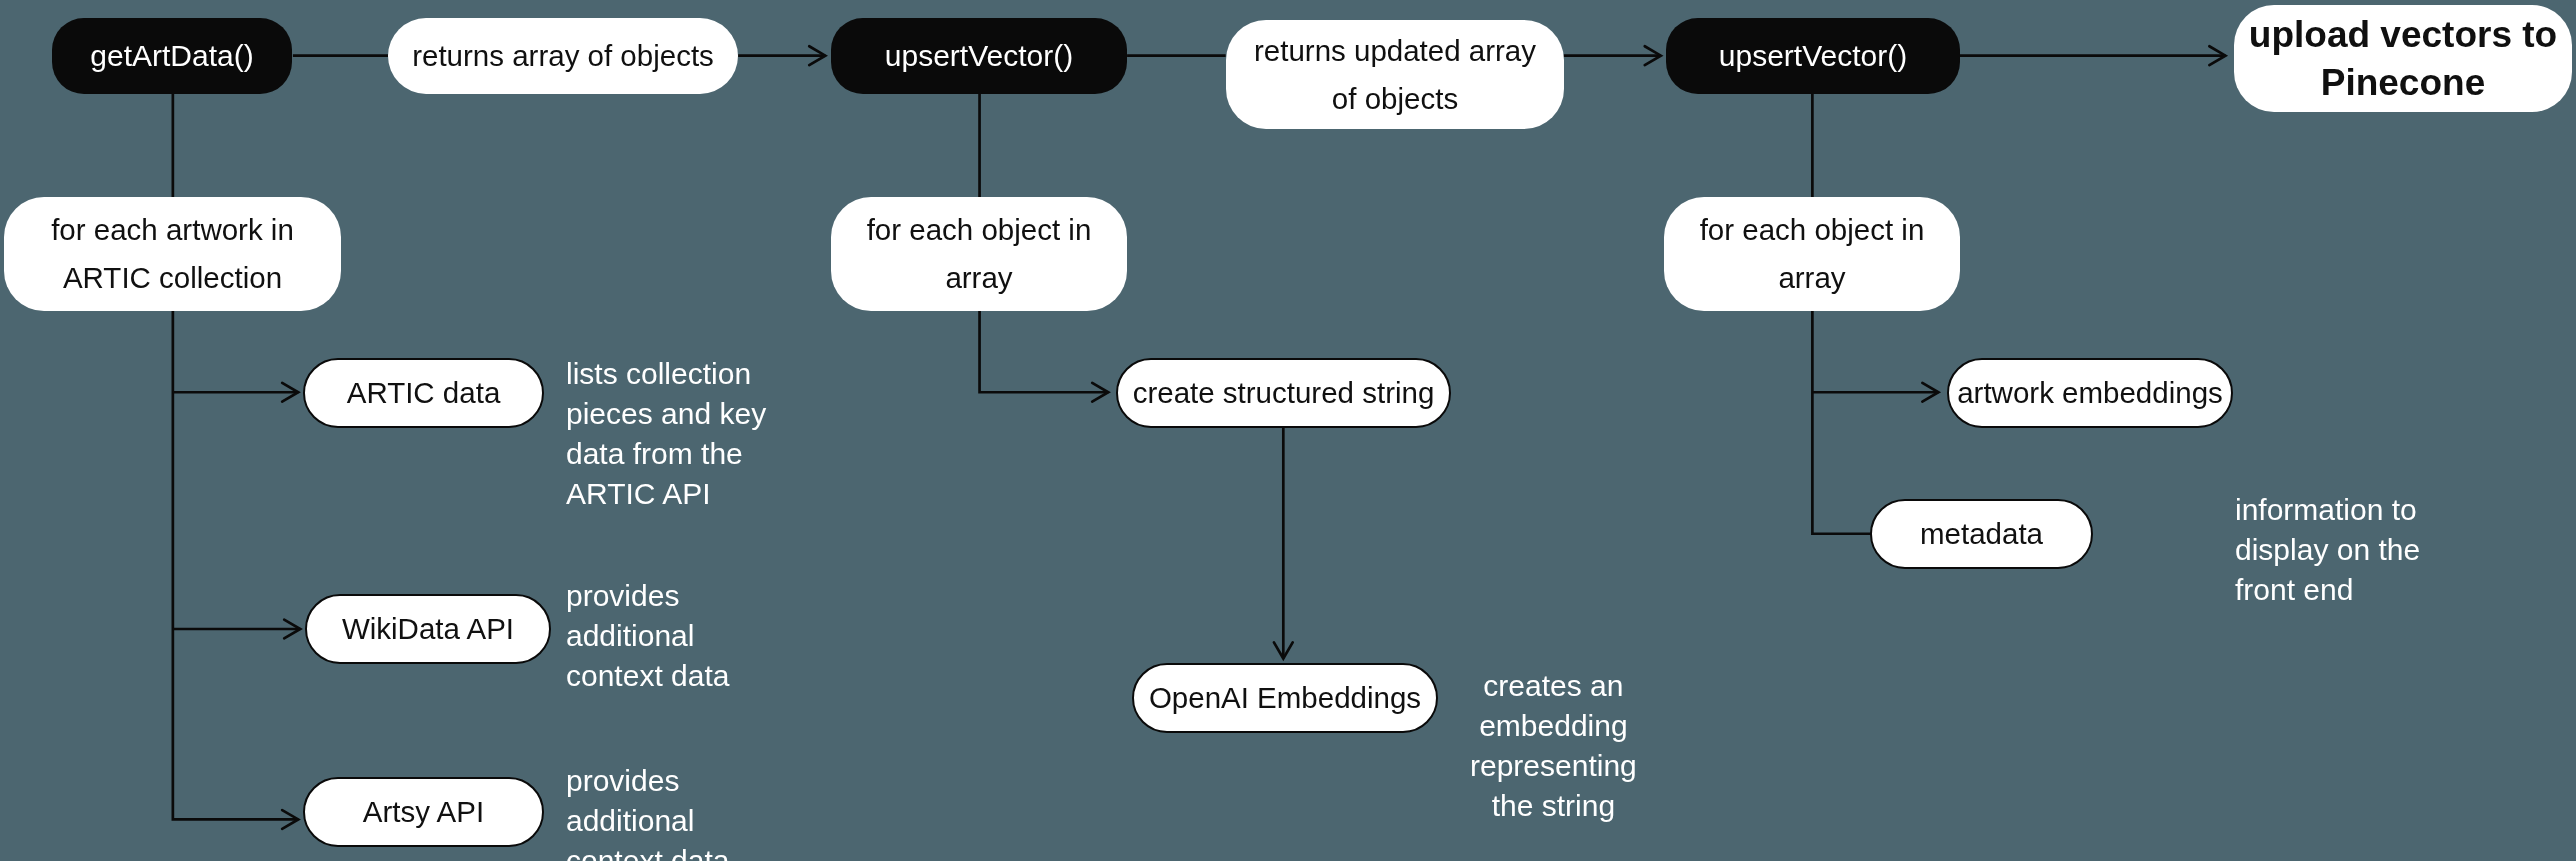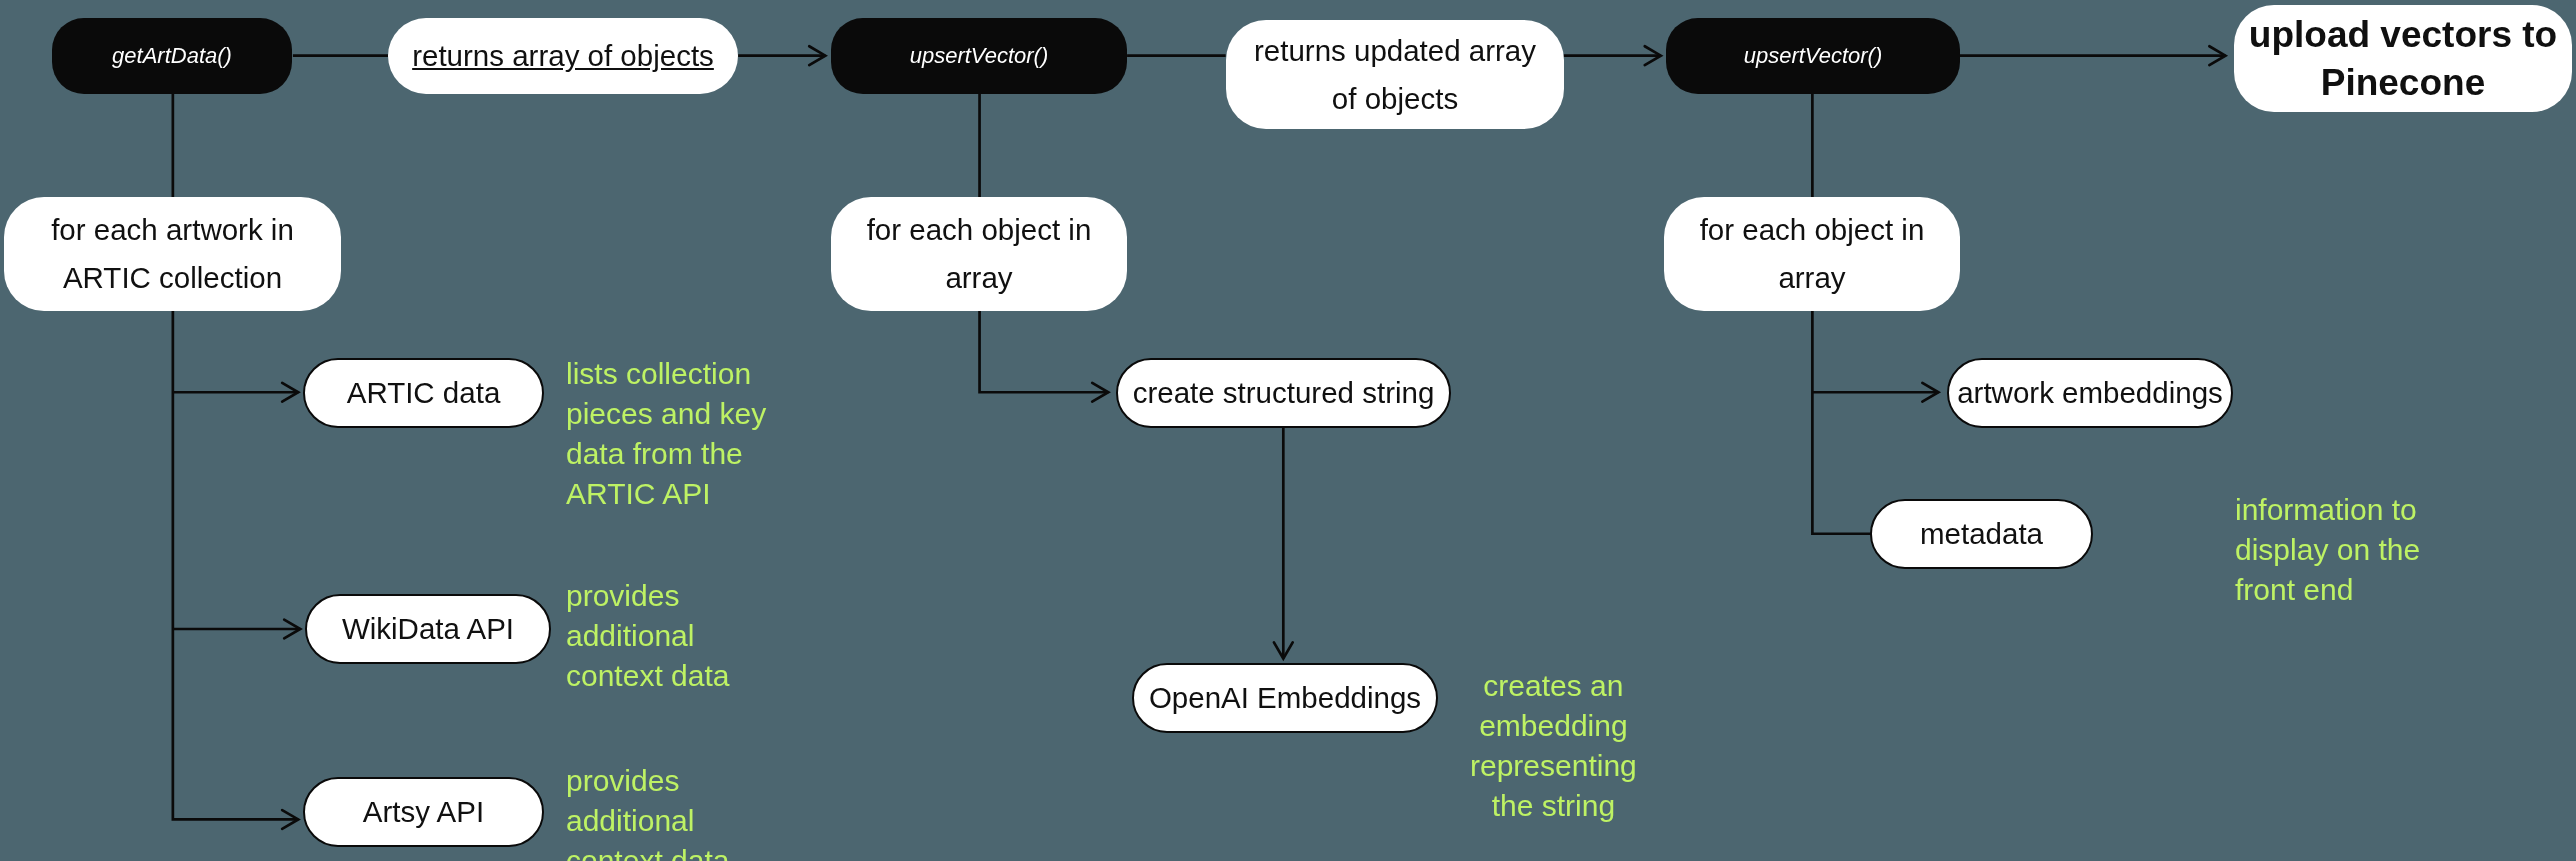--- a/index.html
+++ b/index.html
@@ -17,37 +17,37 @@
     display: flex;
     align-items: center;
     justify-content: center;
     text-align: center;
     white-space: pre-line;
     box-sizing: border-box;
     font-size: 29.5px;
     line-height: 48px;
     color: #101010;
   }
-  .black  { background: #0a0a0a; color: #ffffff; border-radius: 32px; font-size: 22px; font-style: italic; }
+  .black  { background: #0a0a0a; color: #ffffff; border-radius: 32px; font-size: 30px; }
   .white  { background: #ffffff; }
   .roundy { border-radius: 40px; }
   .stadium { border-radius: 47px; }
   .outlined { border: 2.7px solid #0a0a0a; border-radius: 36px; }
   .bold { font-weight: 700; font-size: 37px; }
   .note {
     position: absolute;
-    color: #bef264;
+    color: #ffffff;
     font-size: 30px;
     line-height: 40px;
     white-space: pre-line;
   }
 
   
   #n-getart          { left: 52px;   top: 18px;  width: 240px; height: 76px; }
-  #n-returns-array   { left: 388px;  top: 18px;  width: 350px; height: 76px; text-decoration: underline; }
+  #n-returns-array   { left: 388px;  top: 18px;  width: 350px; height: 76px; }
   #n-batch           { left: 831px; top: 18px;  width: 296px; height: 76px; }
   #n-returns-updated { left: 1226px; top: 8px;  width: 338px; height: 109px; margin-top: 12px; }
   #n-upsert          { left: 1666px; top: 18px;  width: 294px; height: 76px; }
   #n-upload          { left: 2234px; top: 5.4px;   width: 338px; height: 107px; }
   #n-foreach-artwork { left: 4px;    top: 197px; width: 337px; height: 114px; }
   #n-artic           { left: 303px;  top: 358px; width: 241px; height: 70px; }
   #n-wikidata        { left: 305px;  top: 594px; width: 246px; height: 70px; }
   #n-artsy           { left: 303px;  top: 777px; width: 241px; height: 70px; }
   #n-foreach-mid     { left: 831px; top: 197px; width: 296px; height: 114px; }
   #n-create-string   { left: 1116px; top: 358px; width: 335px; height: 70px; }

